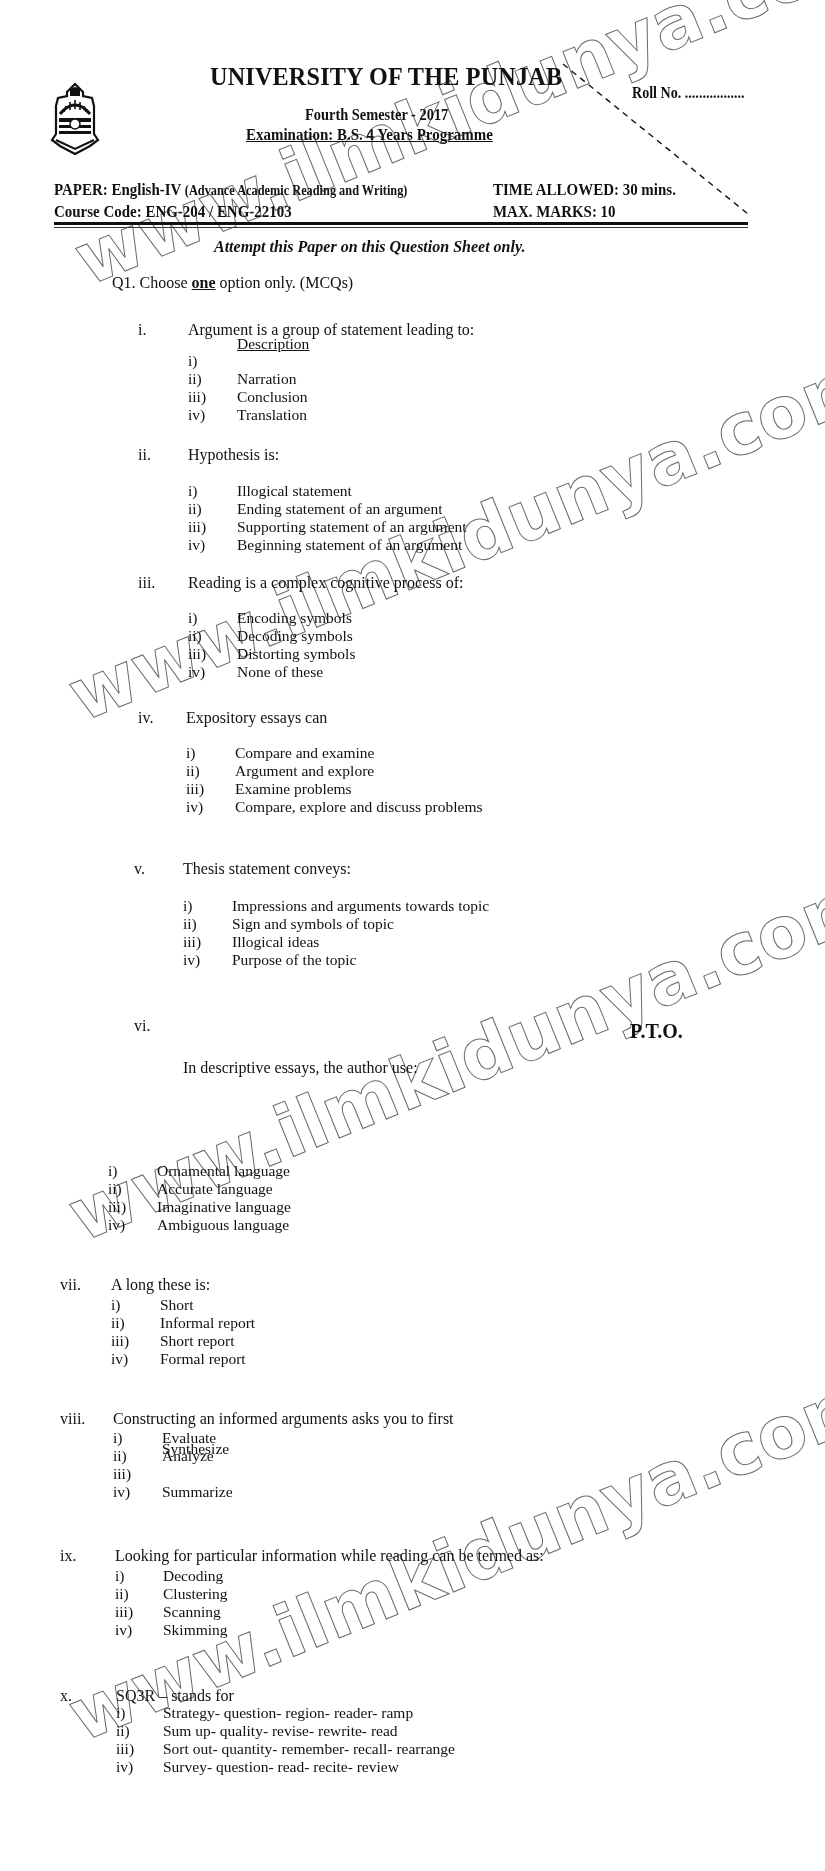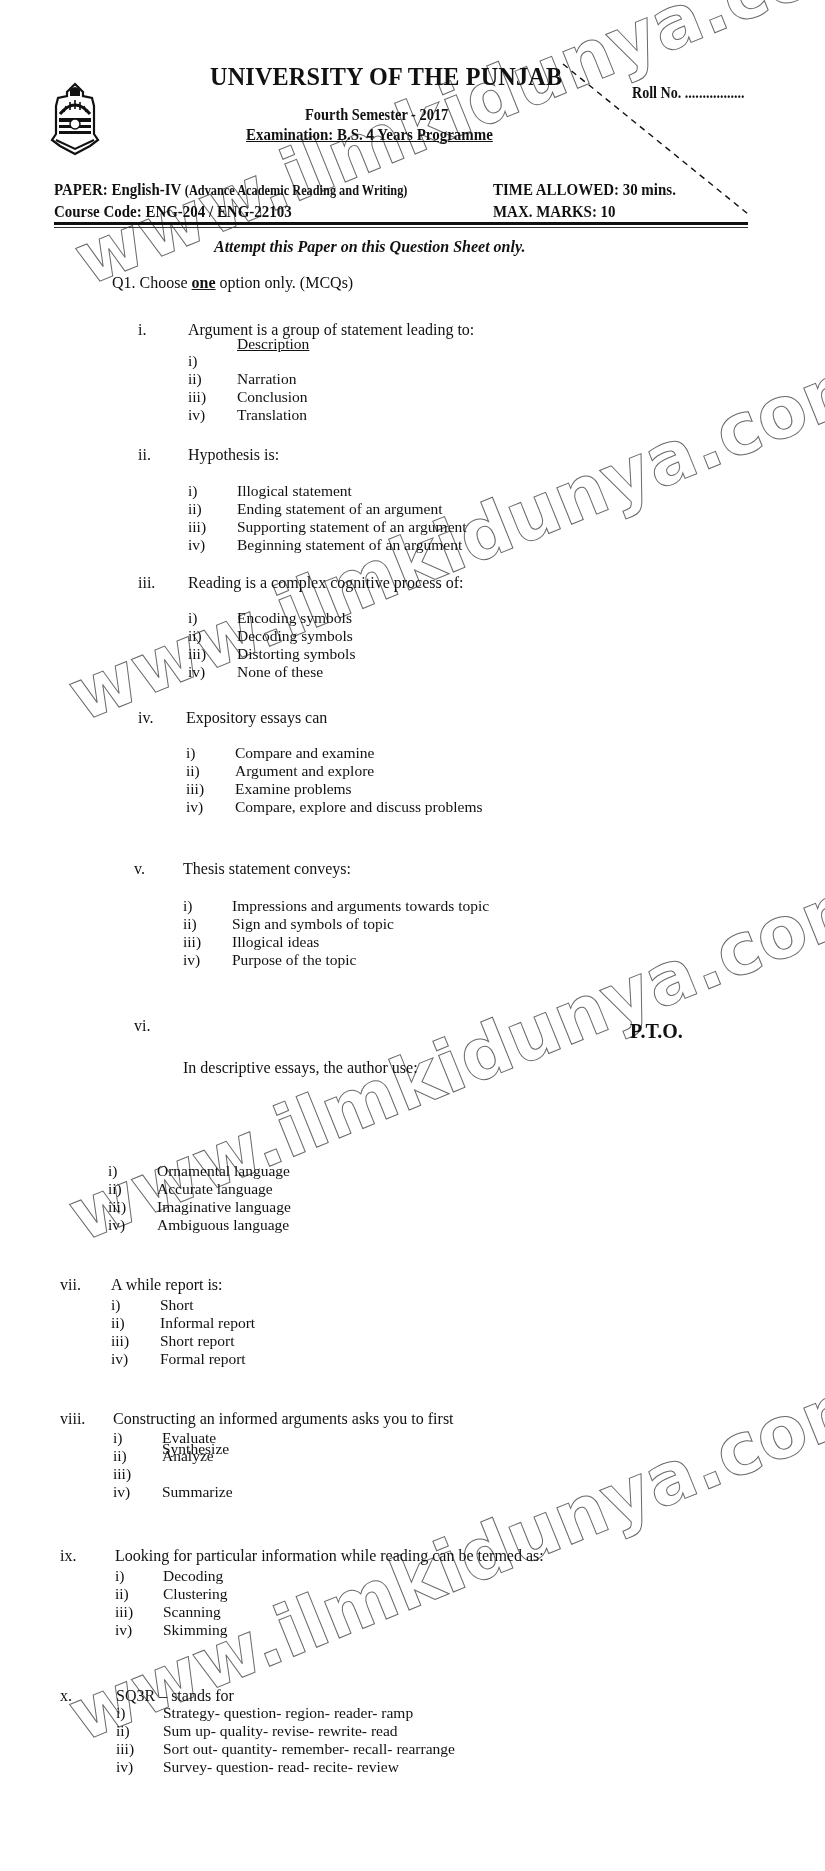--- a/index.html
+++ b/index.html
@@ -201,21 +201,21 @@
         <div class="abs opt-label" style="left: 108px; top: 1198px;">iii)</div>
         <div class="abs opt-text" style="left: 157px; top: 1198px;">Imaginative language</div>
       </div>
       <div>
         <div class="abs opt-label" style="left: 108px; top: 1216px;">iv)</div>
         <div class="abs opt-text" style="left: 157px; top: 1216px;">Ambiguous language</div>
       </div>
     </div>
     <div>
       <div class="abs qnum" style="left: 60px; top: 1276px;">vii.</div>
-      <div class="abs qtext" style="left: 111px; top: 1276px;">A while report is:</div>
+      <div class="abs qtext" style="left: 111px; top: 1276px;">A long these is:</div>
       <div>
         <div class="abs opt-label" style="left: 111px; top: 1296px;">i)</div>
         <div class="abs opt-text" style="left: 160px; top: 1296px;">Short</div>
       </div>
       <div>
         <div class="abs opt-label" style="left: 111px; top: 1314px;">ii)</div>
         <div class="abs opt-text" style="left: 160px; top: 1314px;">Informal report</div>
       </div>
       <div>
         <div class="abs opt-label" style="left: 111px; top: 1332px;">iii)</div>

